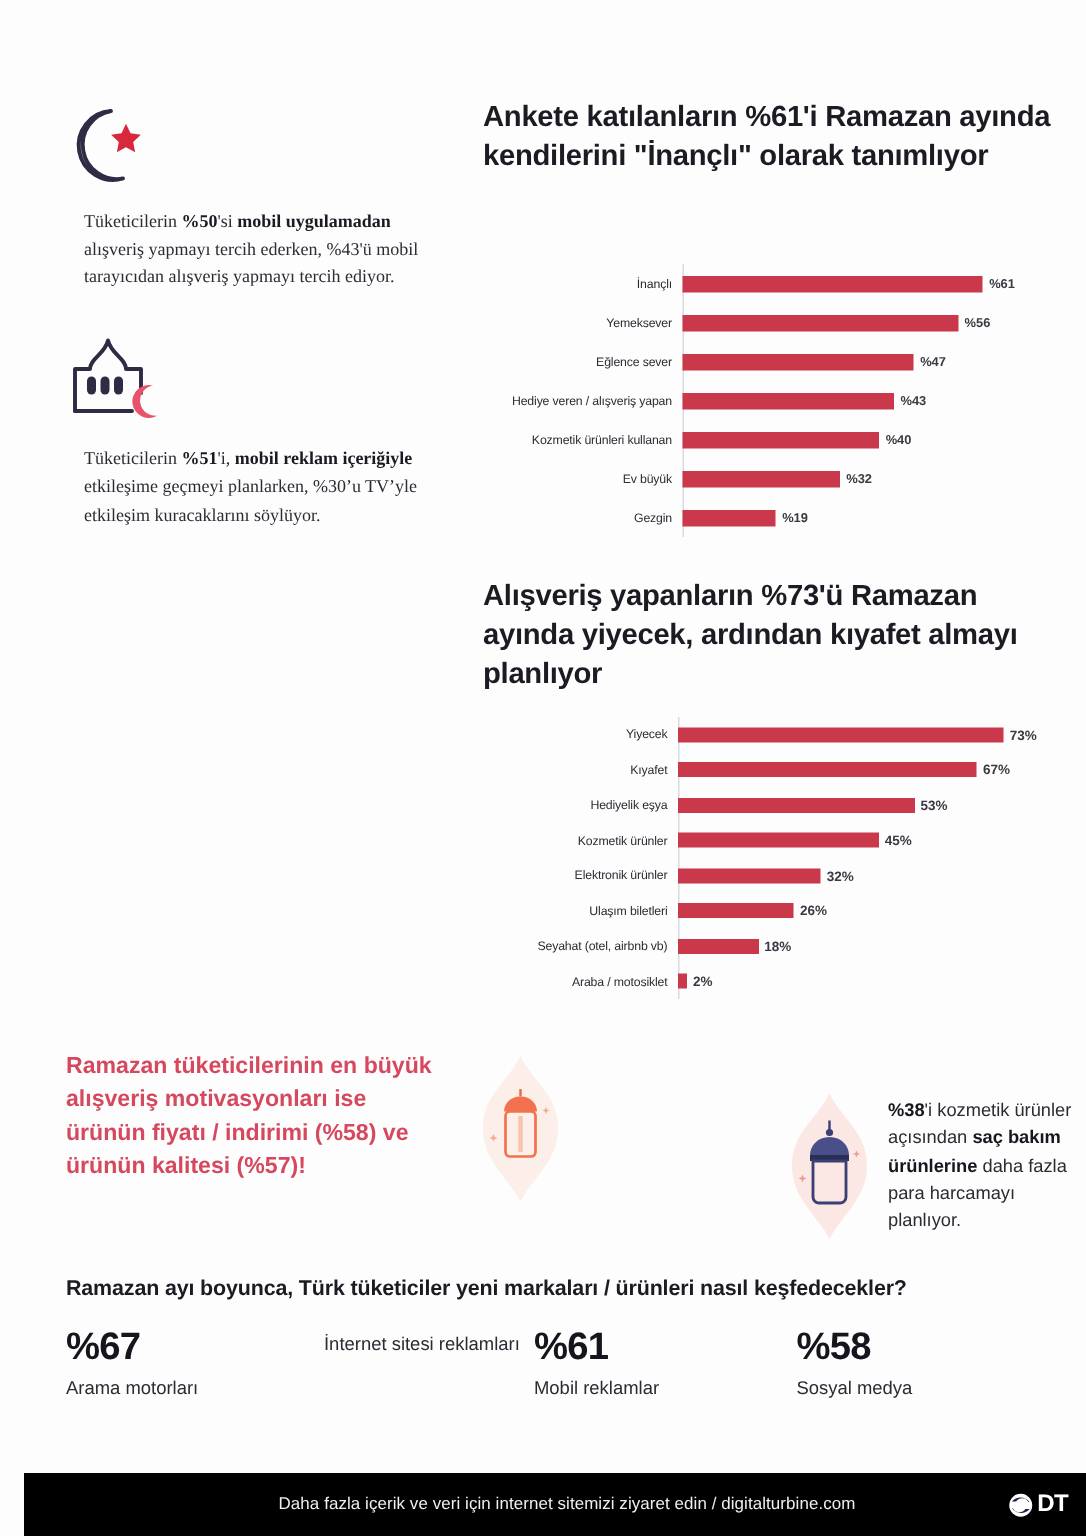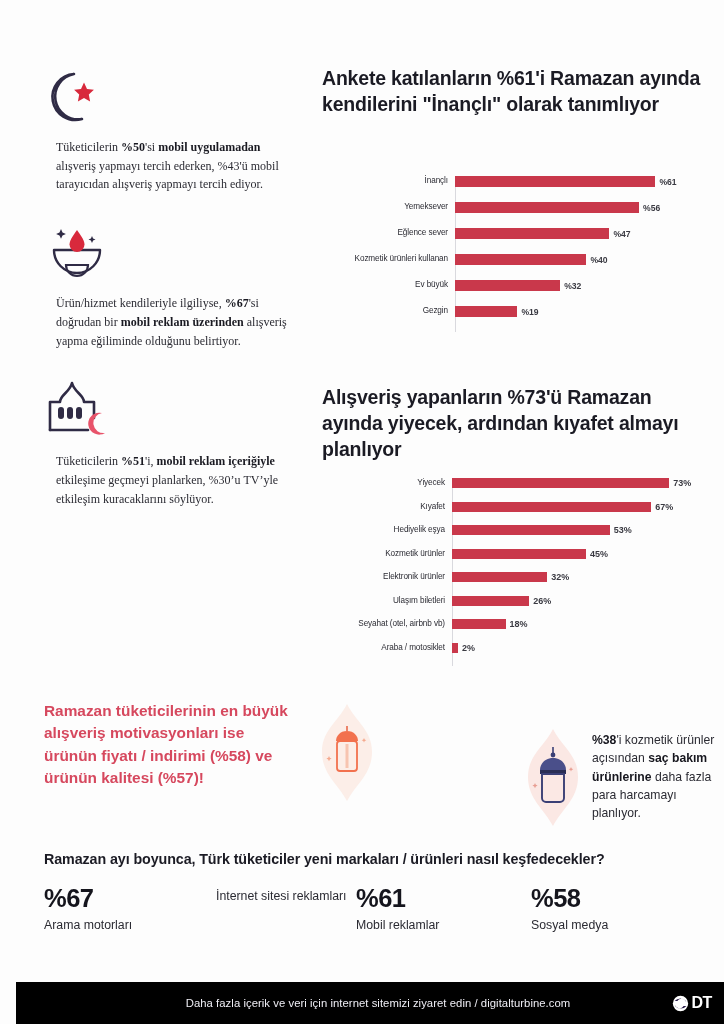--- a/index.html
+++ b/index.html
@@ -33,21 +33,21 @@
     position: absolute; font-size: 19.5px; font-weight: 700;
     line-height: 1.33; color: #1b1b24; letter-spacing: -0.2px;
   }
   #head1 { left: 322px; top: 66px; width: 380px; }
   #head2 { left: 322px; top: 385px; width: 380px; }
 
   .chart { position: absolute; }
   #chart1 { left: 322px; top: 176px; width: 382px; }
   #chart2 { left: 332px; top: 478px; width: 372px; }
 
-  .row { display: flex; align-items: flex-start; }
+  .row { display: flex; align-items: center; }
   #chart1 .row { height: 26px; }
   #chart2 .row { height: 23.5px; }
 
   .cat {
     text-align: right; padding-right: 7px;
     font-size: 8.2px; color: #2b2b33; font-weight: 400;
     white-space: nowrap; letter-spacing: -0.1px;
   }
   #chart1 .cat { width: 133px; }
   #chart2 .cat { width: 120px; }
@@ -116,32 +116,20 @@
     <div class="blk">
       <div class="blk-icon">
         <svg width="58" height="54" viewBox="0 0 58 54">
           <path d="M30 4 A23 23 0 1 0 38 49 A19.5 19.5 0 1 1 30 4 Z" fill="none" stroke="#2f2b45" stroke-width="2.6" stroke-linejoin="round"></path>
           <path d="M40 12.5 l3.0 6.4 6.9 .9 -5.1 4.8 1.3 6.9 -6.1-3.4 -6.1 3.4 1.3-6.9 -5.1-4.8 6.9-.9 Z" fill="#d8293c"></path>
         </svg>
       </div>
       <div class="blk-text">Tüketicilerin <b>%50</b>'si <b>mobil uygulamadan</b> alışveriş yapmayı tercih ederken, %43'ü mobil tarayıcıdan alışveriş yapmayı tercih ediyor.</div>
     </div>
 
-    <div class="blk" style="margin-top:24px;">
-      <div class="blk-icon">
-        <svg width="66" height="56" viewBox="0 0 66 56">
-          <path d="M10 26 h46 a23 23 0 0 1 -46 0 Z" fill="none" stroke="#2f2b45" stroke-width="2.4" stroke-linejoin="round"></path>
-          <path d="M22 41 h22 a11 11 0 0 1 -22 0 Z" fill="none" stroke="#2f2b45" stroke-width="2.2"></path>
-          <path d="M33 6 c5 7 7.5 11 7.5 14.5 a7.5 7.5 0 0 1 -15 0 C25.5 17 28 13 33 6 Z" fill="#d8293c"></path>
-          <path d="M17 5 l1.5 3.4 3.4 1.5 -3.4 1.5 -1.5 3.4 -1.5-3.4 -3.4-1.5 3.4-1.5 Z" fill="#2f2b45"></path>
-          <path d="M48 12 l1.1 2.4 2.4 1.1 -2.4 1.1 -1.1 2.4 -1.1-2.4 -2.4-1.1 2.4-1.1 Z" fill="#2f2b45"></path>
-        </svg>
-      </div>
-      <div class="blk-text">Ürün/hizmet kendileriyle ilgiliyse, <b>%67</b>'si doğrudan bir <b>mobil reklam üzerinden</b> alışveriş yapma eğiliminde olduğunu belirtiyor.</div>
-    </div>
 
     <div class="blk" style="margin-top:26px;">
       <div class="blk-icon">
         <svg width="70" height="58" viewBox="0 0 70 58">
           <path d="M6 50 V22 h10 C16 15 26 12 28 3 c2 9 12 12 12 19 h10 v16" fill="none" stroke="#2f2b45" stroke-width="2.6" stroke-linejoin="round" stroke-linecap="round"></path>
           <path d="M6 50 H44" fill="none" stroke="#2f2b45" stroke-width="2.6" stroke-linecap="round"></path>
           <rect x="14" y="27" width="6" height="12" rx="3" fill="#2f2b45"></rect>
           <rect x="23" y="27" width="6" height="12" rx="3" fill="#2f2b45"></rect>
           <rect x="32" y="27" width="6" height="12" rx="3" fill="#2f2b45"></rect>
           <path d="M58 33 a11 11 0 1 0 3 20 a9 9 0 1 1 -3 -20 Z" fill="#e8536a"></path>
@@ -168,20 +156,27 @@
         <div class="bar-wrap">
           <div class="bar" style="width: 184px; background: rgb(201, 56, 75);"></div>
           <div class="val">%56</div>
         </div>
       </div>
       <div class="row">
         <div class="cat">Eğlence sever</div>
         <div class="bar-wrap">
           <div class="bar" style="width: 154.429px; background: rgb(201, 56, 75);"></div>
           <div class="val">%47</div>
+        </div>
+      </div>
+      <div class="row">
+        <div class="cat">Hediye veren / alışveriş yapan</div>
+        <div class="bar-wrap">
+          <div class="bar" style="width: 141.286px; background: rgb(201, 56, 75);"></div>
+          <div class="val">%43</div>
         </div>
       </div>
       <div class="row">
         <div class="cat">Kozmetik ürünleri kullanan</div>
         <div class="bar-wrap">
           <div class="bar" style="width: 131.429px; background: rgb(201, 56, 75);"></div>
           <div class="val">%40</div>
         </div>
       </div>
       <div class="row">

